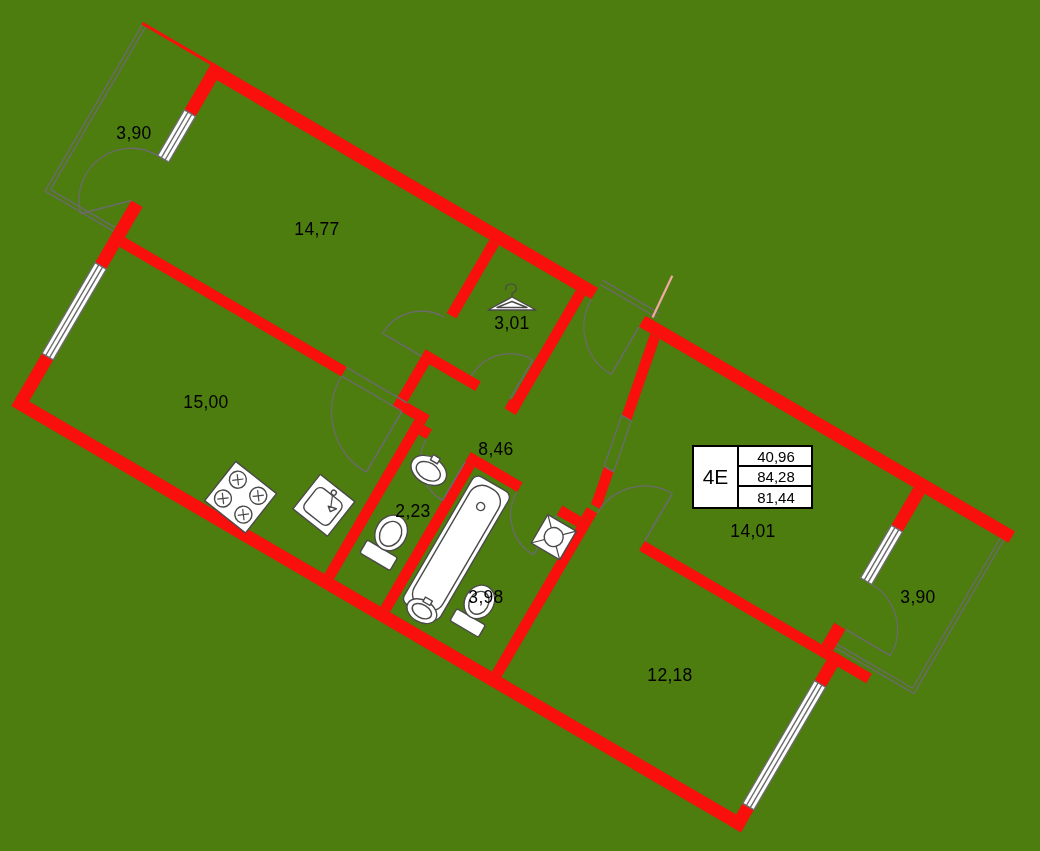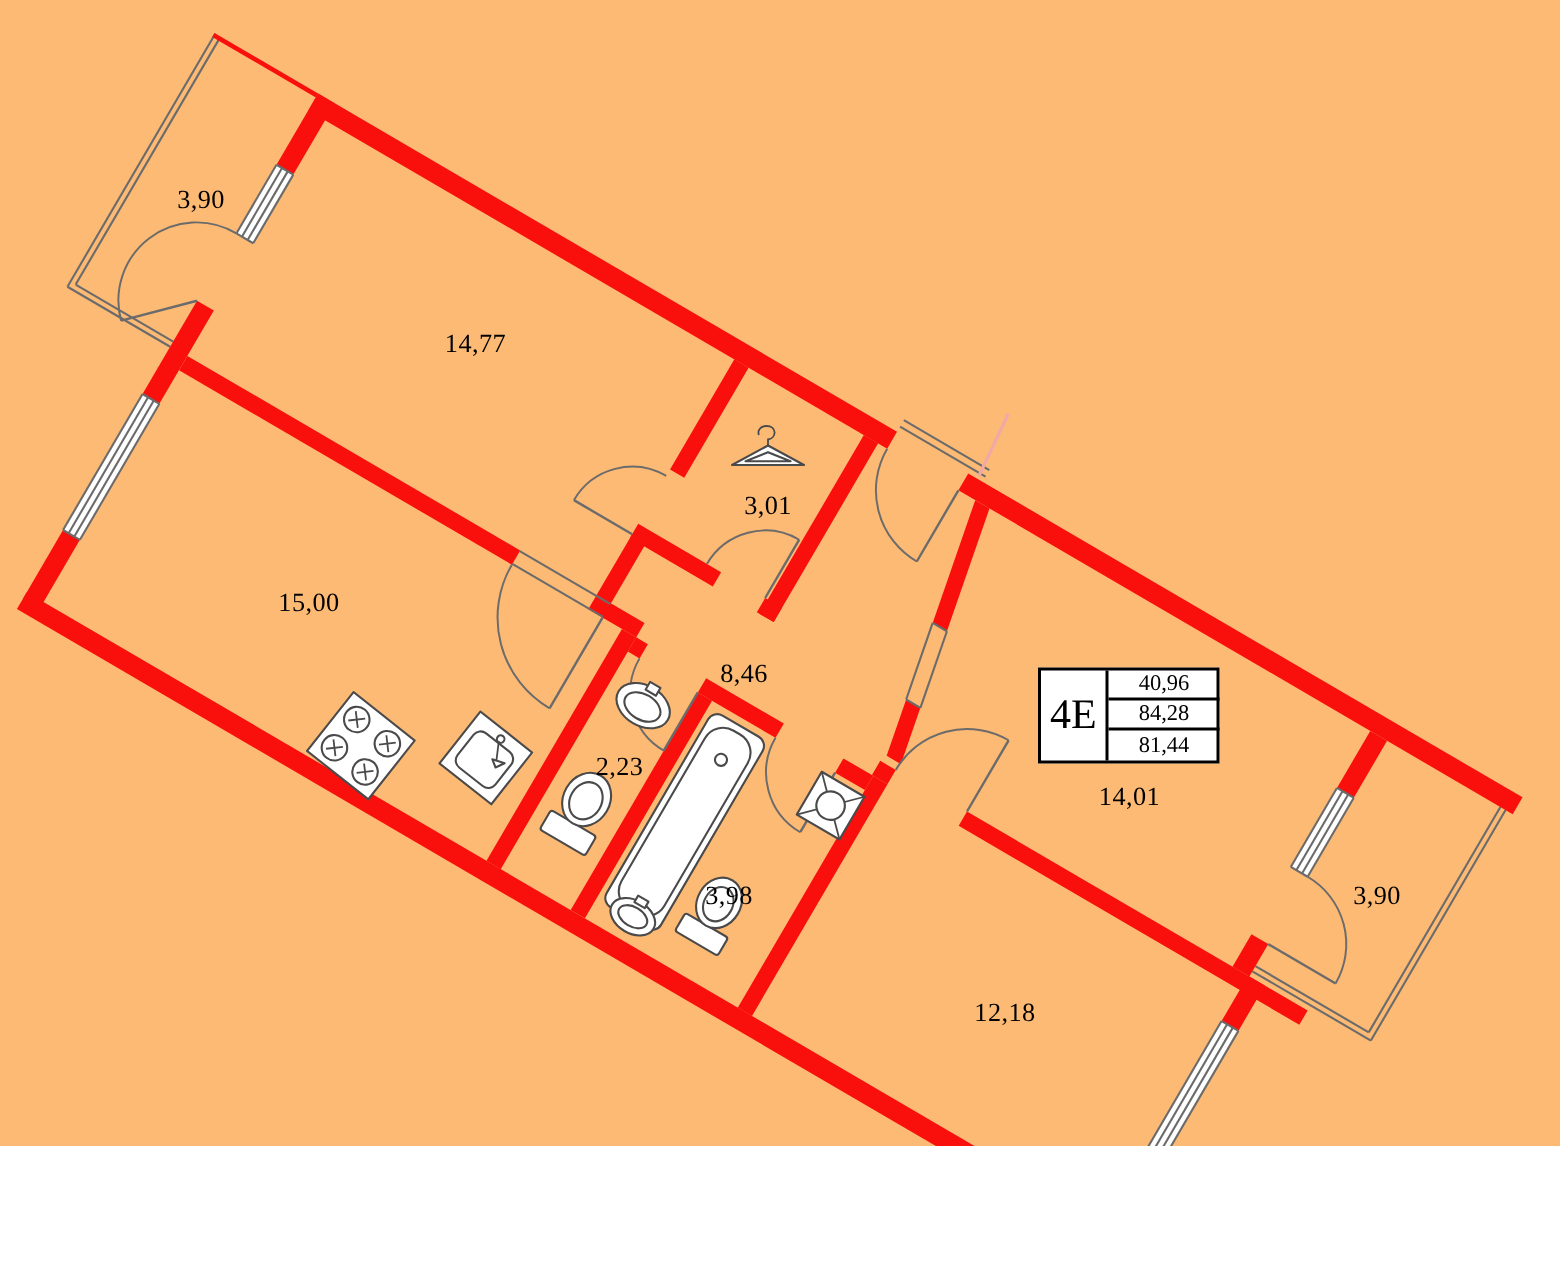--- a/index.html
+++ b/index.html
@@ -3,38 +3,38 @@
 <meta charset="utf-8">
 <style>
   :root{
     --wall-color:#f90f0c;
     --line-color:#6b6b6b;
     --fixture-color:#4a4a4a;
     --text-color:#000000;
     --neighbor-color:#f2a9a6;
   }
   html,body{margin:0;padding:0;background:#ffffff;}
-  .stage{position:relative;width:1040px;height:764px;background:#fdba74;overflow:hidden;
-         font-family:Liberation Serif, serif;}
+  .stage{position:relative;width:1040px;height:851px;background:#4d7c0f;overflow:hidden;
+         font-family:Liberation Sans, sans-serif;}
   svg{position:absolute;left:0;top:0;}
   .wall{fill:var(--wall-color);stroke:none;}
   .thin{stroke:var(--line-color);stroke-width:1.4;fill:none;}
   .arc{stroke:var(--line-color);stroke-width:1.3;fill:none;}
   .leaf{stroke:var(--line-color);stroke-width:1.6;fill:none;}
   .winbg{fill:#ffffff;}
   .fix{fill:#ffffff;stroke:var(--fixture-color);stroke-width:1.4;stroke-linejoin:round;}
   .fixl{stroke:var(--fixture-color);stroke-width:1.2;fill:none;}
   .pink{stroke:var(--neighbor-color);stroke-width:2.2;fill:none;}
   .arealabel{position:absolute;transform:translate(-50%,-50%);font-size:17.5px;
              color:var(--text-color);white-space:nowrap;letter-spacing:.3px;}
   .infobox{position:absolute;display:grid;grid-template-columns:45px 74px;
            grid-template-rows:repeat(3,1fr);border:2px solid #000;background:#fff;
            box-sizing:border-box;color:var(--text-color);}
   .infobox .unit{grid-row:1/4;display:flex;align-items:center;justify-content:center;
-           font-size:28px;border-right:2px solid #000;}
+           font-size:21px;border-right:2px solid #000;}
   .infobox .val{display:flex;align-items:center;justify-content:center;font-size:15px;}
   .infobox .val.b{border-bottom:2px solid #000;}
 </style>
 </head>
 <body>
 
 <div class="stage">
 
   <svg width="1040" height="851" viewBox="0 0 1040 851">
 
@@ -244,21 +244,21 @@
       <path class="fixl" d="M512,297 l0,-4 c6,-1 6,-9 -1,-9 c-5,0 -6,4 -5,6"></path>
       <polygon class="fix" points="512,297 536,310 488,310"></polygon>
       <polygon class="fix" points="512,301.5 527,307.5 497,307.5"></polygon>
     </g>
   </svg>
 
   <div id="labels-layer">
       <div class="arealabel" style="left: 134px; top: 133px;">3,90</div>
       <div class="arealabel" style="left: 317px; top: 229px;">14,77</div>
       <div class="arealabel" style="left: 206px; top: 402px;">15,00</div>
-      <div class="arealabel" style="left: 512px; top: 337px;">3,01</div>
+      <div class="arealabel" style="left: 512px; top: 323px;">3,01</div>
       <div class="arealabel" style="left: 496px; top: 449px; text-align: right;">8,46</div>
       <div class="arealabel" style="left: 413px; top: 511px;">2,23</div>
       <div class="arealabel" style="left: 486px; top: 597px;">3,98</div>
       <div class="arealabel" style="left: 753px; top: 531px;">14,01</div>
       <div class="arealabel" style="left: 670px; top: 675px;">12,18</div>
       <div class="arealabel" style="left: 918px; top: 597px;">3,90</div>
     </div>
 
   <div class="infobox" id="infobox" style="left: 692px; top: 445px; width: 121px; height: 64px;">
     <div class="unit">4E</div>

